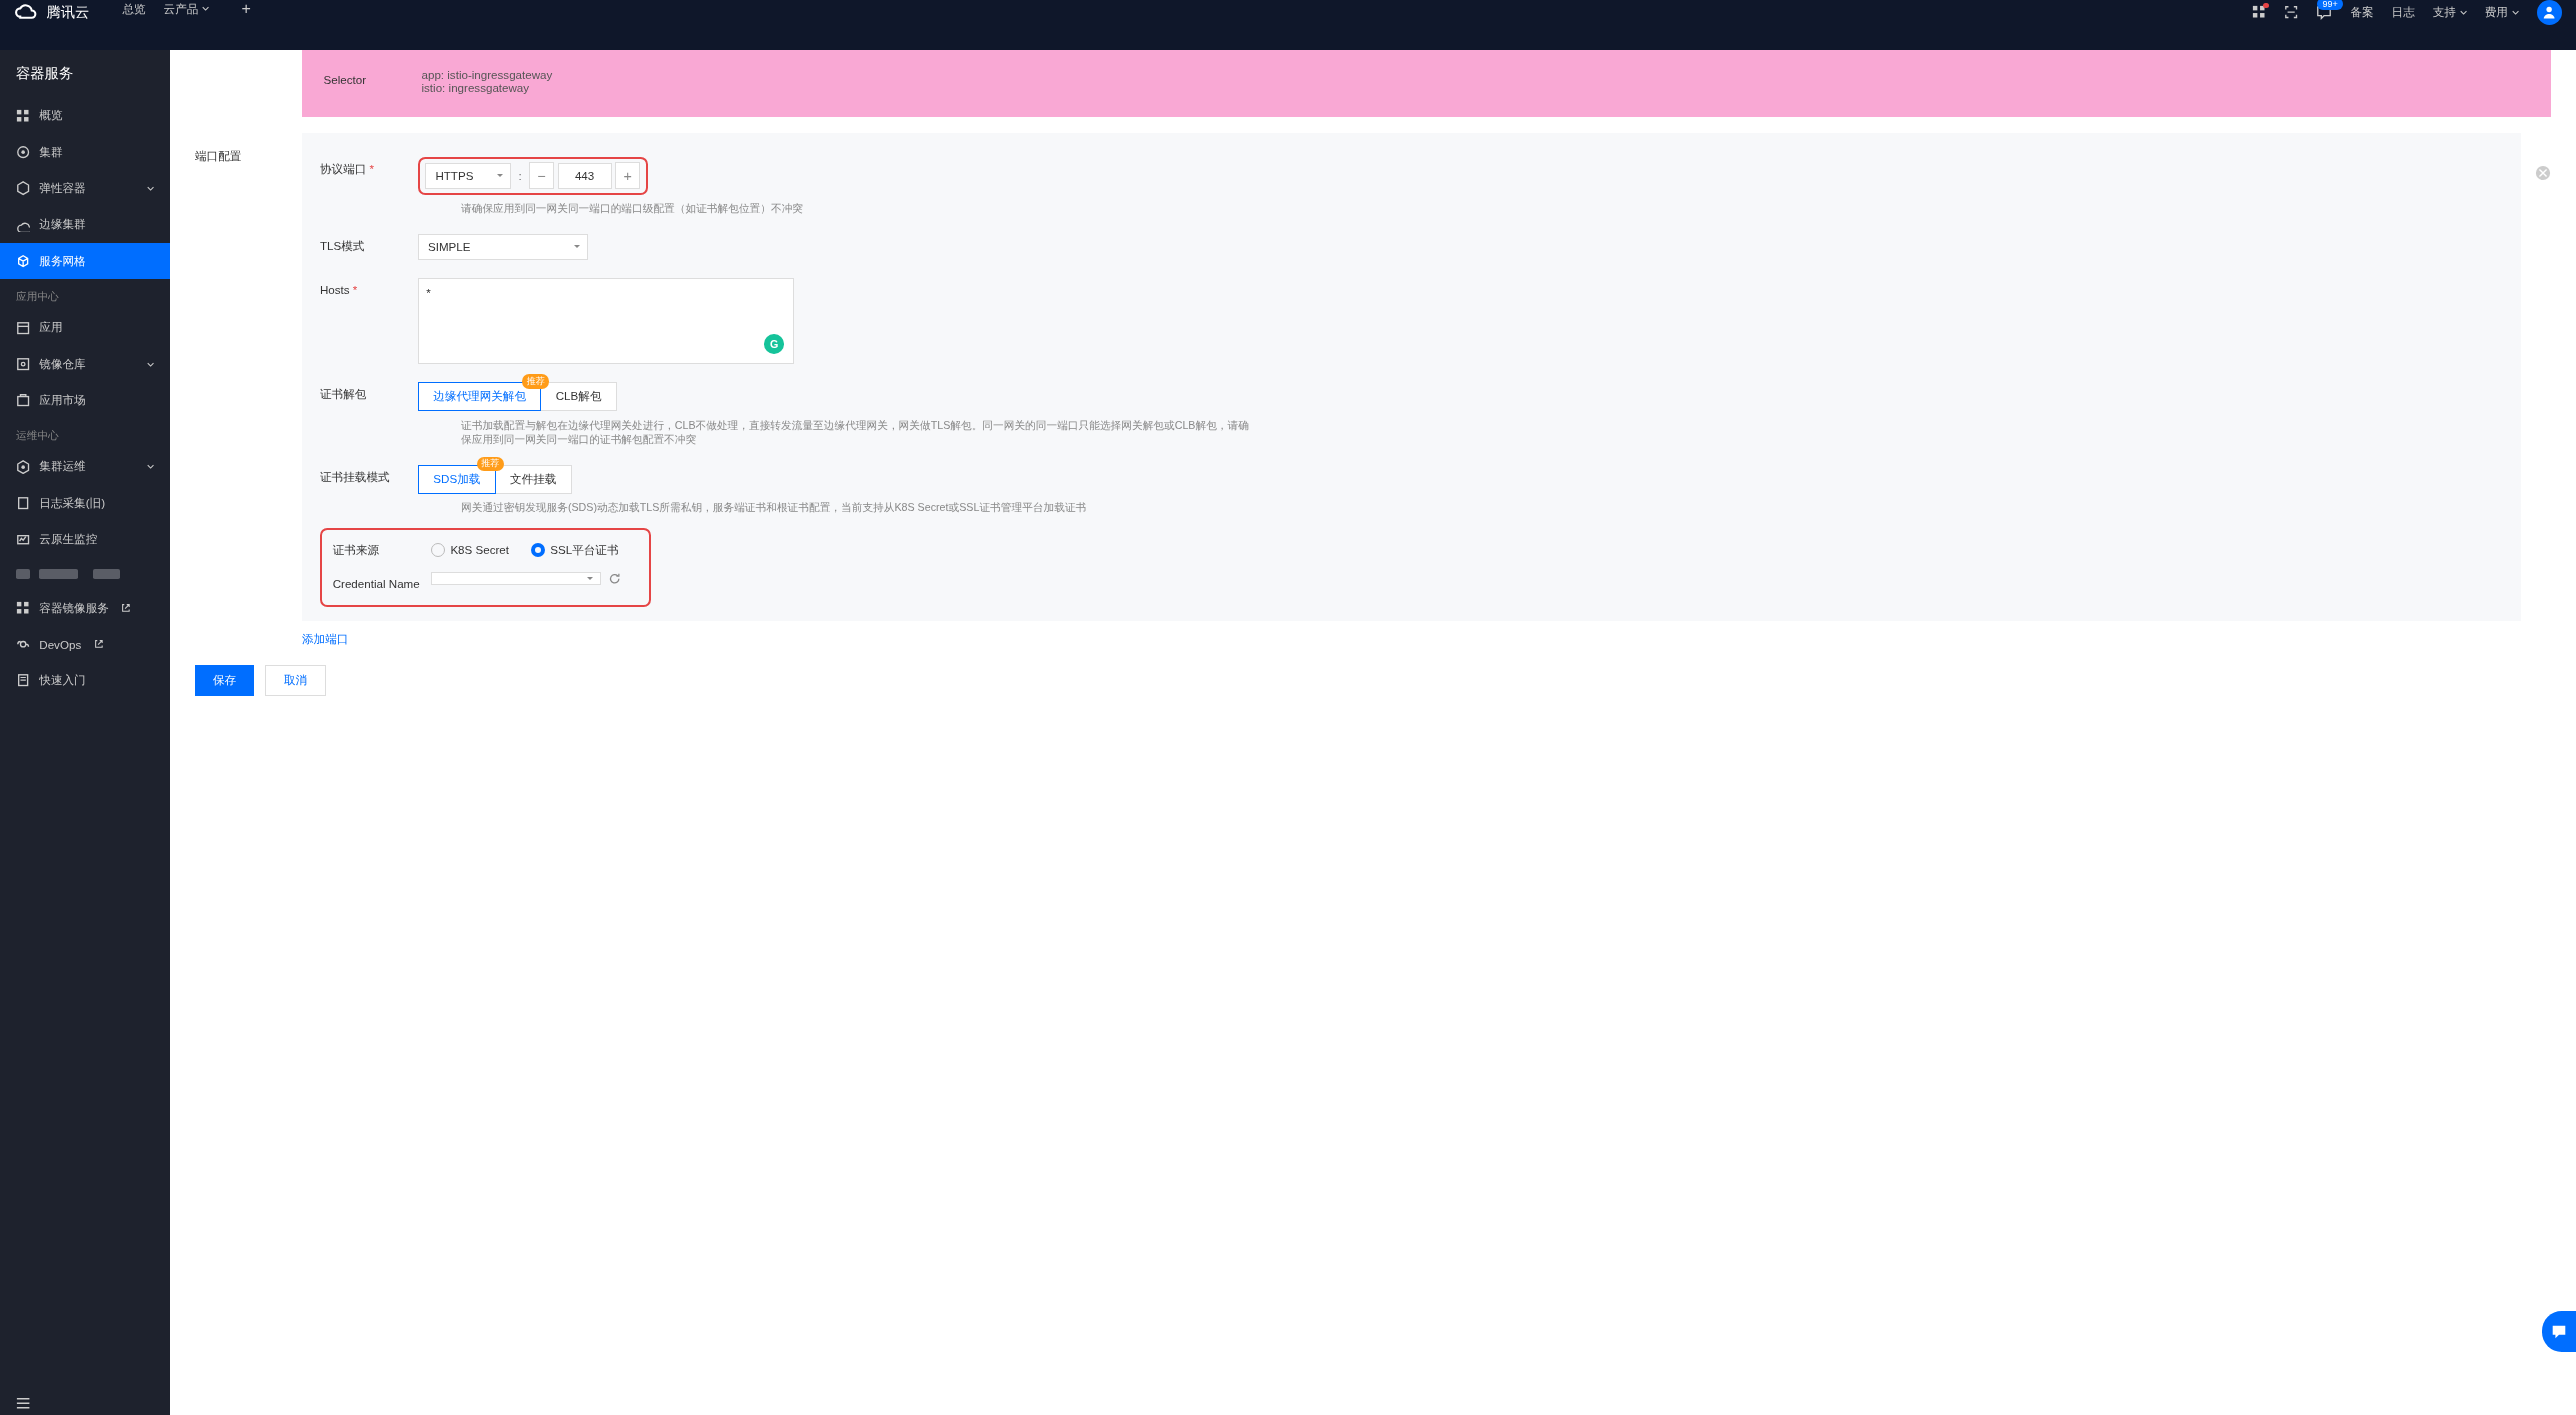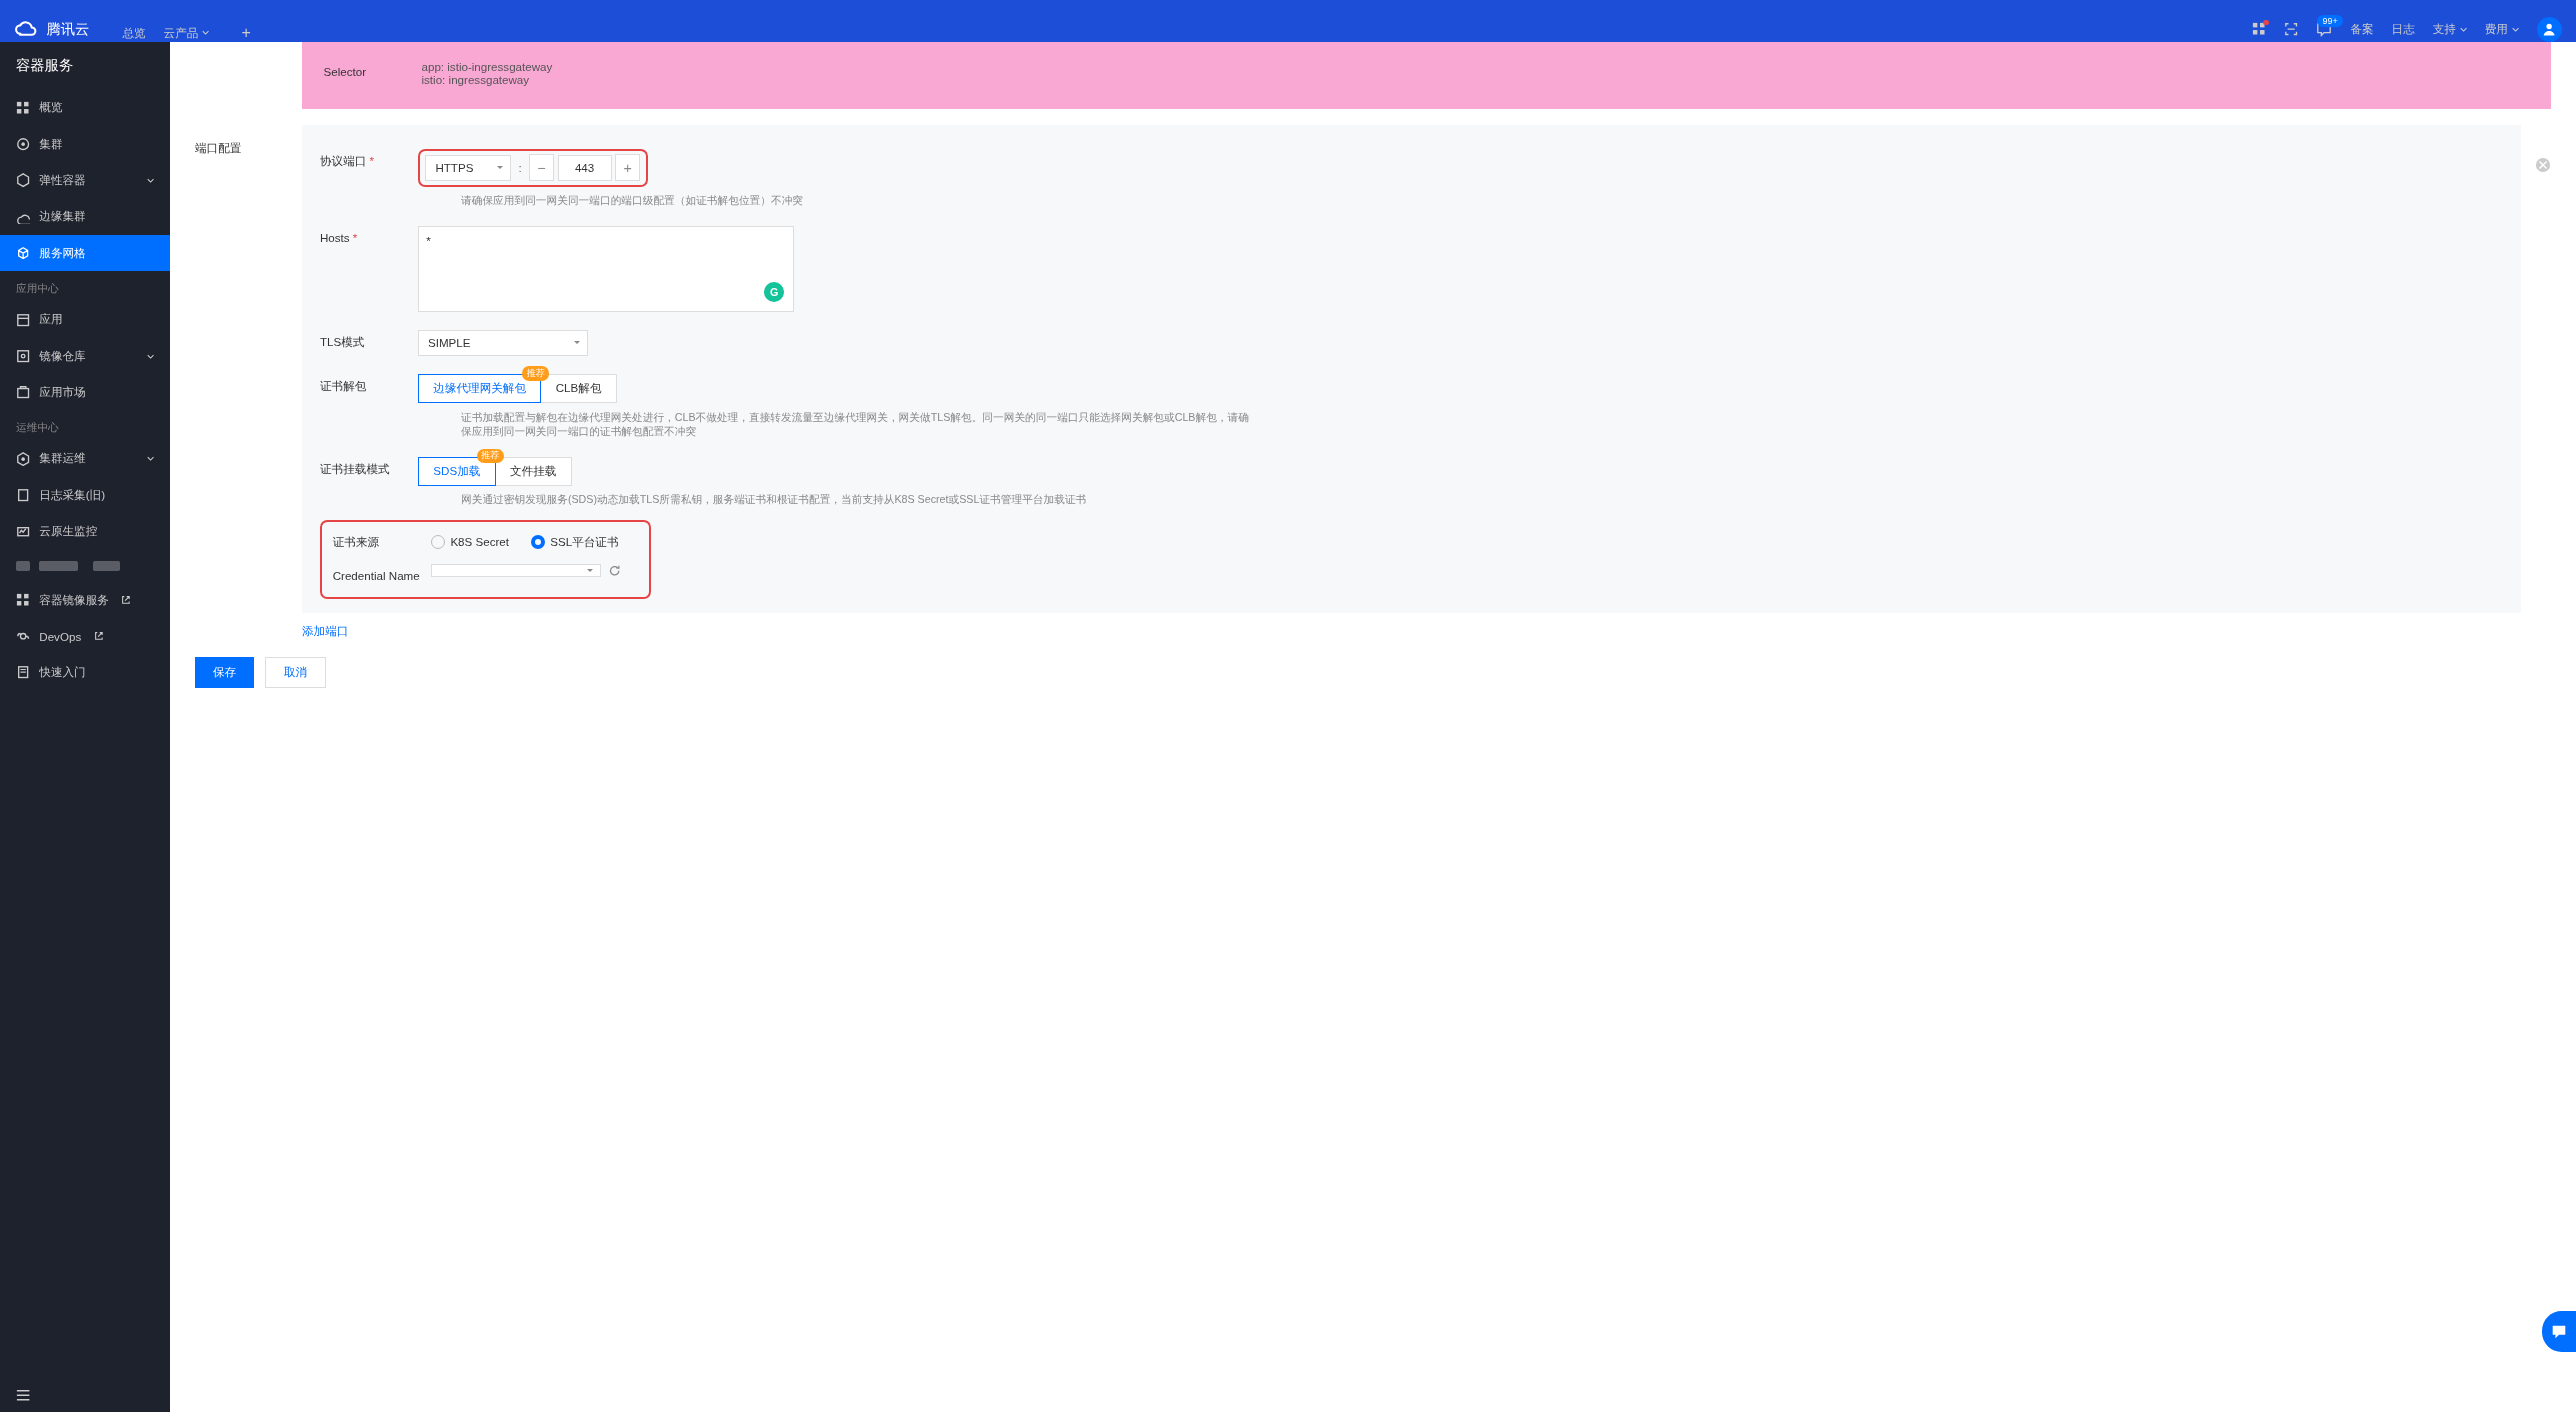--- a/index.html
+++ b/index.html
@@ -1,17 +1,17 @@
 <!DOCTYPE html>
 <html style="font-size:14.3px"><head>
 <meta charset="utf-8">
 <style>
 * { box-sizing: border-box; margin: 0; padding: 0; }
 body { font-family: -apple-system, "PingFang SC", "Microsoft YaHei", sans-serif; font-size: 11.6px; color: #333; background: #fff; }
-.header { background: #1d4ed8; height: 42px; display: flex; align-items: flex-end; padding: 0 14.3px; color: #fff; }
+.header { background: #0f172a; height: 50px; display: flex; align-items: flex-start; padding: 0 14.3px; color: #fff; }
 .logo { display: flex; align-items: center; gap: 7.2px; font-size: 14.3px; font-weight: 500; }
 .logo-icon { width: 25px; height: 25px; }
 .nav-main { display: flex; margin-left: 33px; gap: 18px; align-items: center; }
 .nav-item { color: #ccc; font-size: 11.6px; display: flex; align-items: center; gap: 3.6px; cursor: pointer; }
 .nav-plus { color: #ccc; margin-left: 14.3px; font-size: 16px; cursor: pointer; }
 .nav-right { margin-left: auto; display: flex; align-items: center; gap: 18px; }
 .nav-right-item { color: #ccc; font-size: 11.6px; cursor: pointer; display: flex; align-items: center; gap: 3.6px; }
 .icon-btn { color: #ccc; cursor: pointer; position: relative; }
 .badge { position: absolute; top: -7.2px; right: -10.7px; background: #006eff; color: #fff; border-radius: 8px; padding: 0.9px 5.4px; font-size: 9px; }
 .dot-red { position: absolute; top: -2.7px; right: -2.7px; width: 5.4px; height: 5.4px; border-radius: 50%; background: #e54545; }
@@ -301,34 +301,34 @@
                 <span class="num-input">443</span>
                 <span class="step-btn">+</span>
               </span>
             </span>
             <div class="hint">请确保应用到同一网关同一端口的端口级配置（如证书解包位置）不冲突</div>
           </div>
         </div>
 
         
         <div class="form-row">
+          <div class="form-label">TLS模式</div>
+          <div class="form-field">
+            <span class="select-box select-wide">SIMPLE</span>
+          </div>
+        </div>
+
+        
+        <div class="form-row">
           <div class="form-label req">Hosts</div>
           <div class="form-field">
             <div class="textarea-box">
               <span>*</span>
               <span class="grammar-badge">G</span>
             </div>
-          </div>
-        </div>
-
-        
-        <div class="form-row">
-          <div class="form-label">TLS模式</div>
-          <div class="form-field">
-            <span class="select-box select-wide">SIMPLE</span>
           </div>
         </div>
 
         
         <div class="form-row">
           <div class="form-label">证书解包</div>
           <div class="form-field">
             <div class="btn-group">
               <div class="btn-toggle active">
                 <span>边缘代理网关解包</span>

